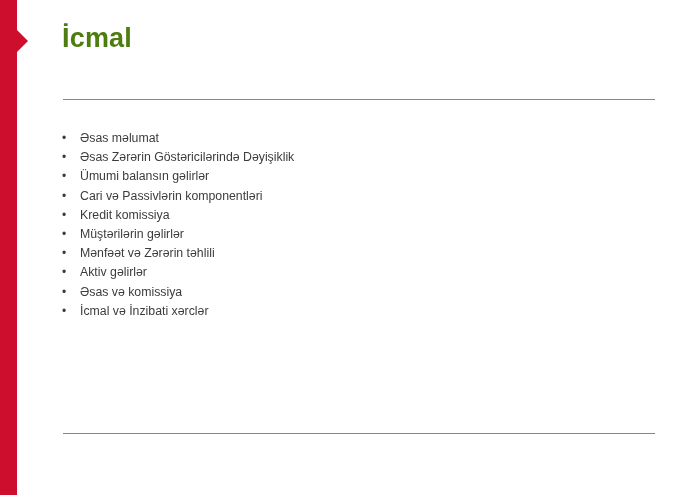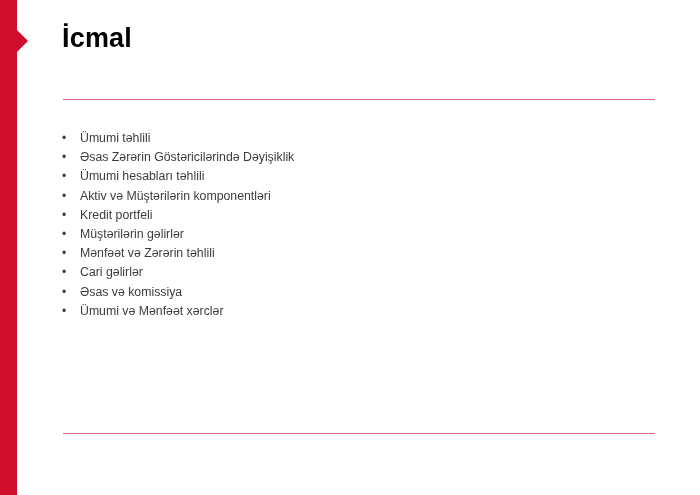--- a/index.html
+++ b/index.html
@@ -42,21 +42,21 @@
     border-left: 11px solid #CE0E2D;
   }
 
   
   .title {
     position: absolute;
     left: 62px;
     top: 24px;
     font-size: 27px;
     font-weight: bold;
-    color: #000000;
+    color: #4d7c0f;
     letter-spacing: 0.2px;
     line-height: 1.1;
     white-space: nowrap;
   }
 
   
   .rule {
     position: absolute;
     left: 63px;
     width: 592px;
@@ -106,55 +106,55 @@
   <div class="left-bar"></div>
   <div class="bar-arrow"></div>
 
   <div class="title">İcmal</div>
 
   <div class="rule rule-top"></div>
 
   <ul class="bullet-list">
     <li class="bullet-item">
       <span class="bullet-marker">•</span>
-      <span class="bullet-text">Ümumi təhlili</span>
+      <span class="bullet-text">Əsas məlumat</span>
     </li>
     <li class="bullet-item">
       <span class="bullet-marker">•</span>
       <span class="bullet-text">Əsas Zərərin Göstəricilərində Dəyişiklik</span>
     </li>
     <li class="bullet-item">
       <span class="bullet-marker">•</span>
-      <span class="bullet-text">Ümumi hesabları təhlili</span>
+      <span class="bullet-text">Ümumi balansın gəlirlər</span>
     </li>
     <li class="bullet-item">
       <span class="bullet-marker">•</span>
-      <span class="bullet-text">Aktiv və Müştərilərin komponentləri</span>
+      <span class="bullet-text">Cari və Passivlərin komponentləri</span>
     </li>
     <li class="bullet-item">
       <span class="bullet-marker">•</span>
-      <span class="bullet-text">Kredit portfeli</span>
+      <span class="bullet-text">Kredit komissiya</span>
     </li>
     <li class="bullet-item">
       <span class="bullet-marker">•</span>
       <span class="bullet-text">Müştərilərin gəlirlər</span>
     </li>
     <li class="bullet-item">
       <span class="bullet-marker">•</span>
       <span class="bullet-text">Mənfəət və Zərərin təhlili</span>
     </li>
     <li class="bullet-item">
       <span class="bullet-marker">•</span>
-      <span class="bullet-text">Cari gəlirlər</span>
+      <span class="bullet-text">Aktiv gəlirlər</span>
     </li>
     <li class="bullet-item">
       <span class="bullet-marker">•</span>
       <span class="bullet-text">Əsas və komissiya</span>
     </li>
     <li class="bullet-item">
       <span class="bullet-marker">•</span>
-      <span class="bullet-text">Ümumi və Mənfəət xərclər</span>
+      <span class="bullet-text">İcmal və İnzibati xərclər</span>
     </li>
   </ul>
 
   <div class="rule rule-bottom"></div>
 
 </div>
 
 </body></html>

